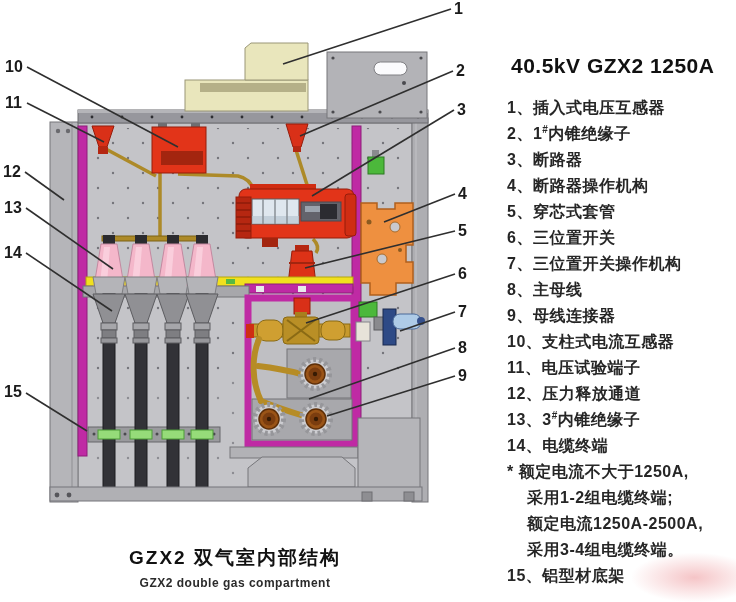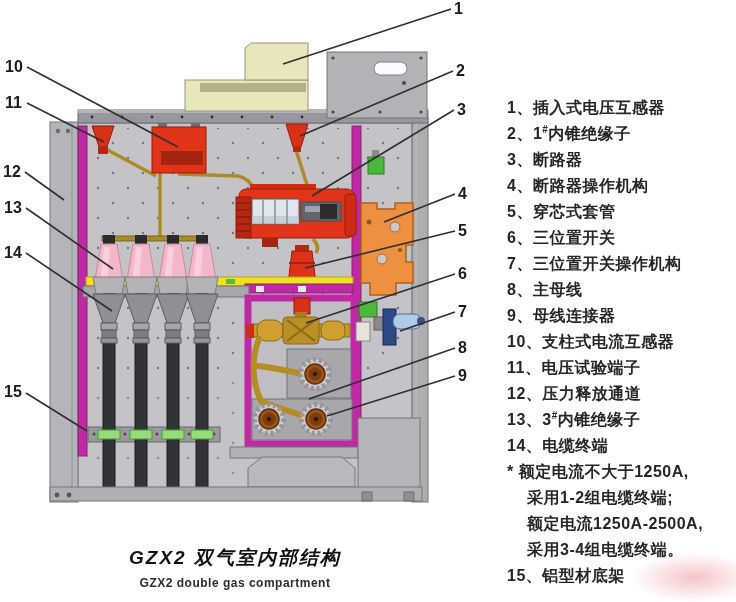--- a/index.html
+++ b/index.html
@@ -11,21 +11,21 @@
   #leader-lines line{stroke:#2f2f2f;stroke-width:1.6;}
   .legend{position:absolute;left:490px;top:0;width:246px;height:602px;}
   .legend-title{position:absolute;left:21px;top:54px;font-weight:bold;font-size:21px;
         letter-spacing:.5px;color:#111;white-space:nowrap;}
   .legend-items{position:absolute;left:17px;top:98px;width:232px;}
   .legend-row{height:26px;font-size:16px;font-weight:600;color:#262626;white-space:nowrap;
         letter-spacing:.5px;}
   .legend-row.indent{padding-left:20px;}
   .legend-row sup{font-size:10px;}
   .caption{position:absolute;left:55px;top:545px;width:360px;text-align:center;}
-  .caption-zh{font-size:19px;font-weight:bold;letter-spacing:2px;color:#111;font-style:italic;}
+  .caption-zh{font-size:19px;font-weight:bold;letter-spacing:2px;color:#111;}
   .caption-en{font-size:12px;font-weight:600;color:#2b2b2b;margin-top:5px;letter-spacing:.5px;}
   .watermark{position:absolute;left:632px;top:553px;width:104px;height:49px;
         background:radial-gradient(ellipse at 60% 50%, rgba(233,125,130,.45), rgba(233,125,130,0) 72%);}
 </style>
 </head>
 <body>
 
 <div class="page">
 
   <div class="diagram">
@@ -286,20 +286,21 @@
           <line x1="27" y1="103" x2="104" y2="142"></line>
           <line x1="25" y1="172" x2="64" y2="200"></line>
           <line x1="26" y1="208" x2="113" y2="269"></line>
           <line x1="26" y1="253" x2="112" y2="311"></line>
           <line x1="26" y1="393" x2="87" y2="431"></line>
         </g>
     </svg>
   <div class="callout-num" style="left: 454px; top: 0px;">1</div><div class="callout-num" style="left: 456px; top: 62px;">2</div><div class="callout-num" style="left: 457px; top: 101px;">3</div><div class="callout-num" style="left: 458px; top: 185px;">4</div><div class="callout-num" style="left: 458px; top: 222px;">5</div><div class="callout-num" style="left: 458px; top: 265px;">6</div><div class="callout-num" style="left: 458px; top: 303px;">7</div><div class="callout-num" style="left: 458px; top: 339px;">8</div><div class="callout-num" style="left: 458px; top: 367px;">9</div><div class="callout-num" style="left: 5px; top: 58px;">10</div><div class="callout-num" style="left: 5px; top: 94px;">11</div><div class="callout-num" style="left: 3px; top: 163px;">12</div><div class="callout-num" style="left: 4px; top: 199px;">13</div><div class="callout-num" style="left: 4px; top: 244px;">14</div><div class="callout-num" style="left: 4px; top: 383px;">15</div></div>
 
   <div class="legend">
+    <div class="legend-title">40.5kV GZX2 1250A</div>
     <div class="legend-items">
         <div class="legend-row">1、插入式电压互感器</div>
         <div class="legend-row">2、1<sup>#</sup>内锥绝缘子</div>
         <div class="legend-row">3、断路器</div>
         <div class="legend-row">4、断路器操作机构</div>
         <div class="legend-row">5、穿芯式套管</div>
         <div class="legend-row">6、三位置开关</div>
         <div class="legend-row">7、三位置开关操作机构</div>
         <div class="legend-row">8、主母线</div>
         <div class="legend-row">9、母线连接器</div>

